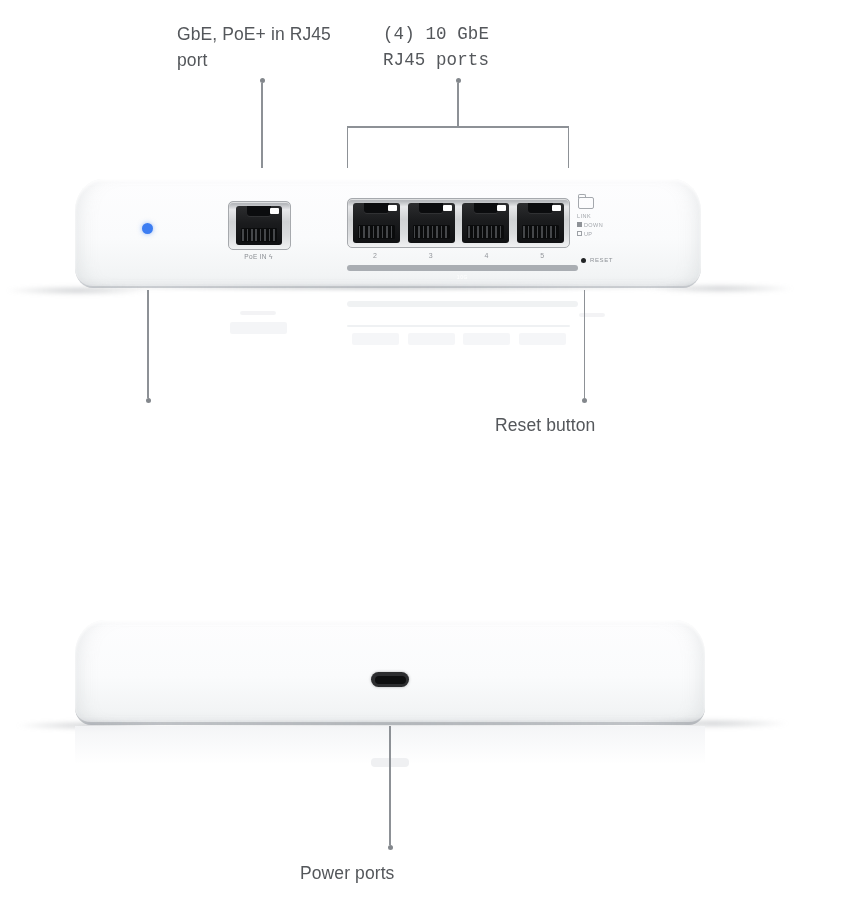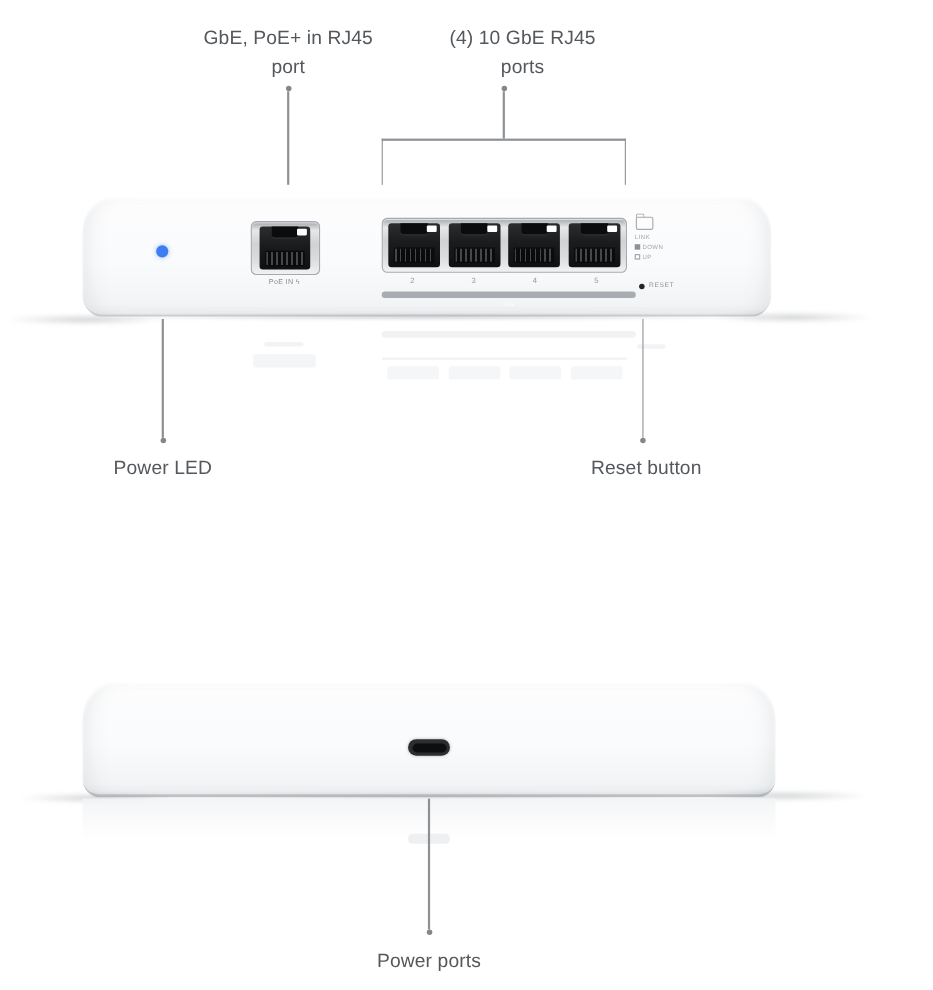--- a/index.html
+++ b/index.html
@@ -3,28 +3,28 @@
 <meta charset="utf-8">
 <style>
   html,body { margin:0; padding:0; background:#fff; }
   .canvas {
     position:relative; width:848px; height:900px; background:#ffffff;
     font-family:"Liberation Sans", sans-serif; overflow:hidden;
   }
   
   .callout {
     position:absolute; color:#54575b; font-size:17.5px; line-height:26px;
-    text-align:center; letter-spacing:.1px;
+    letter-spacing:.1px;
   }
   .dot { position:absolute; width:5px; height:5px; border-radius:50%; background:#83878c; }
   .vline { position:absolute; width:1.5px; background:#8d9196; }
   .hline { position:absolute; height:1.5px; background:#8d9196; }
 
   #co-poe   { left:177px; top:21px;  width:170px; }
-  #co-10g   { left:400px; top:21px;  width:150px; }
+  #co-10g   { left:383px; top:21px;  width:150px;font-family:Liberation Mono, monospace; }
   #co-pled  { left:58px;  top:412px; width:180px; }
   #co-reset { left:495px; top:412px; width:185px; }
   #co-pin   { left:300px; top:860px; width:180px; }
 
   #dot-poe   { left:259.5px; top:77.5px; }
   #dot-10g   { left:455.5px; top:77.5px; }
   #dot-pled  { left:145.5px; top:397.5px; }
   #dot-reset { left:582px;   top:397.5px; }
   #dot-pin   { left:387.5px; top:845px; }
 
@@ -248,21 +248,20 @@
     <div class="ghost g-line"></div>
     <div class="ghost g-j1"></div>
     <div class="ghost g-j2"></div>
     <div class="ghost g-j3"></div>
     <div class="ghost g-j4"></div>
     <div class="ghost g-reset"></div>
   </div>
 
   <div class="vline" id="ln-pled"></div>
   <div class="dot" id="dot-pled"></div>
-  <div class="callout" id="co-pled">Power LED</div>
 
   <div class="vline" id="ln-reset"></div>
   <div class="dot" id="dot-reset"></div>
   <div class="callout" id="co-reset">Reset button</div>
 
   <div class="device" id="device-bottom">
     <div id="usbc"></div>
   </div>
 
   <div class="wisp" id="wisp-b-l"></div>

